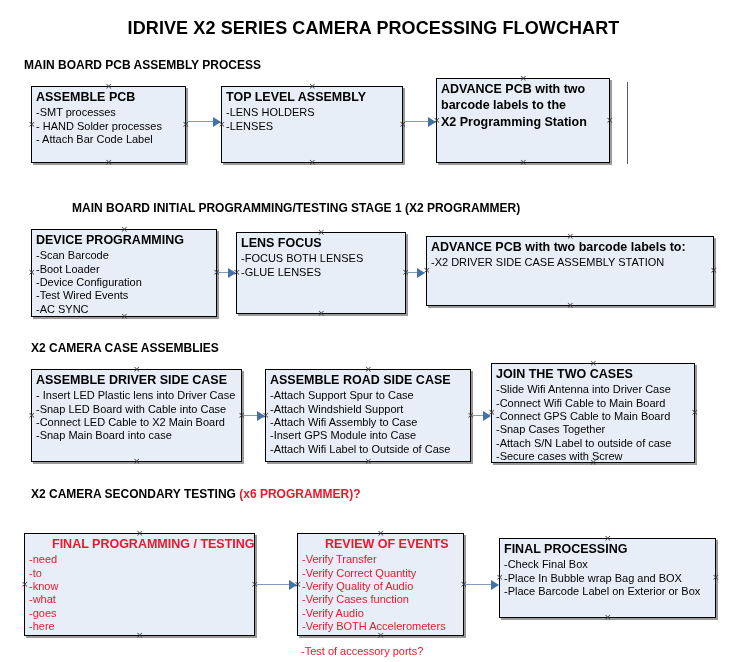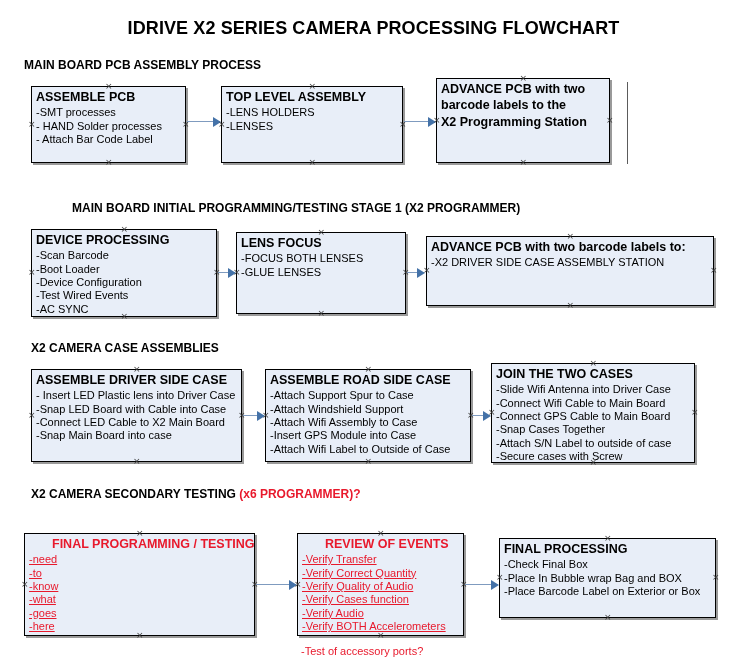--- a/index.html
+++ b/index.html
@@ -44,21 +44,21 @@
     white-space:nowrap;
     display:block;
     margin-bottom:1px;
   }
   .node-line{
     font-size:11px;color:#000;
     white-space:nowrap;
     display:block;
   }
   .node.red .node-title{color:#e8192c;padding-left:23px;}
-  .node.red .node-line{color:#e8192c;text-decoration:underline;}
+  .node.red .node-line{color:#e8192c;}
 
   
   .handle{
     position:absolute;
     width:7px;height:7px;
     color:#3a3a3a;
     font-size:9px;
     line-height:7px;
     text-align:center;
     font-family:"DejaVu Sans",sans-serif;
@@ -149,21 +149,21 @@
     <span class="handle h-right">×</span>
   </div>
   <div class="vstub" style="left:627px;top:82px;height:82px;"></div>
 
   <div class="section-head" style="left:24px;top:201px;margin-left:48px;">
     <span>MAIN BOARD INITIAL PROGRAMMING/TESTING STAGE 1 (X2 PROGRAMMER)</span>
   </div>
 
   <div class="node" style="left:31px;top:229px;width:186px;height:88px;">
     <div class="node-inner">
-      <span class="node-title">DEVICE PROCESSING</span>
+      <span class="node-title">DEVICE PROGRAMMING</span>
       <span class="node-line">-Scan Barcode</span>
       <span class="node-line">-Boot Loader</span>
       <span class="node-line">-Device Configuration</span>
       <span class="node-line">-Test Wired Events</span>
       <span class="node-line">-AC SYNC</span>
     </div>
     <span class="handle h-top">×</span>
     <span class="handle h-bottom">×</span>
     <span class="handle h-left">×</span>
     <span class="handle h-right">×</span>

